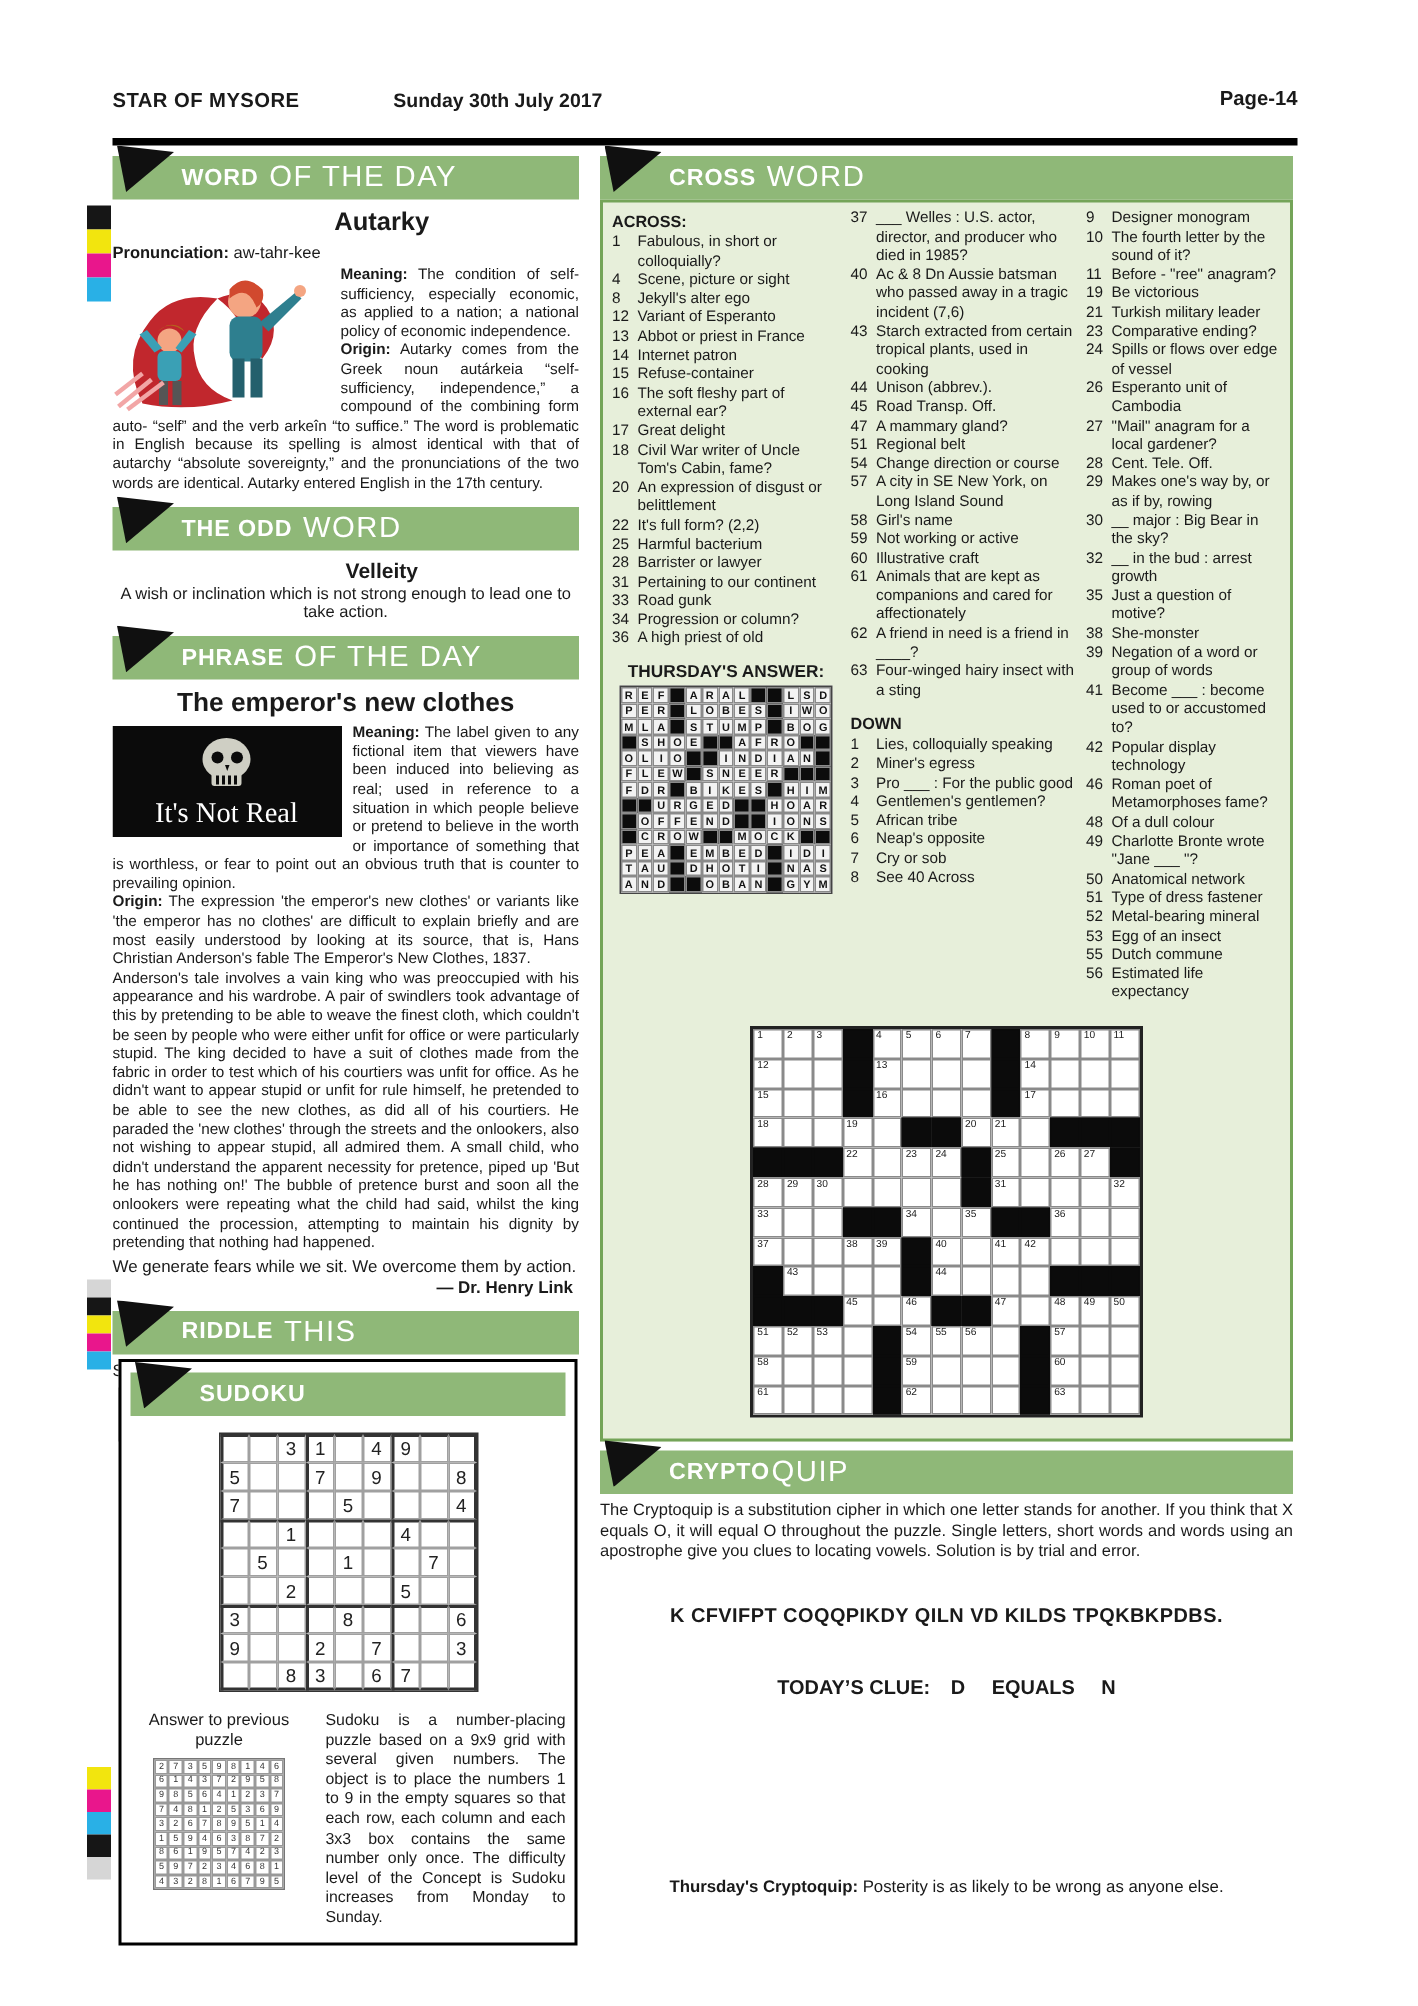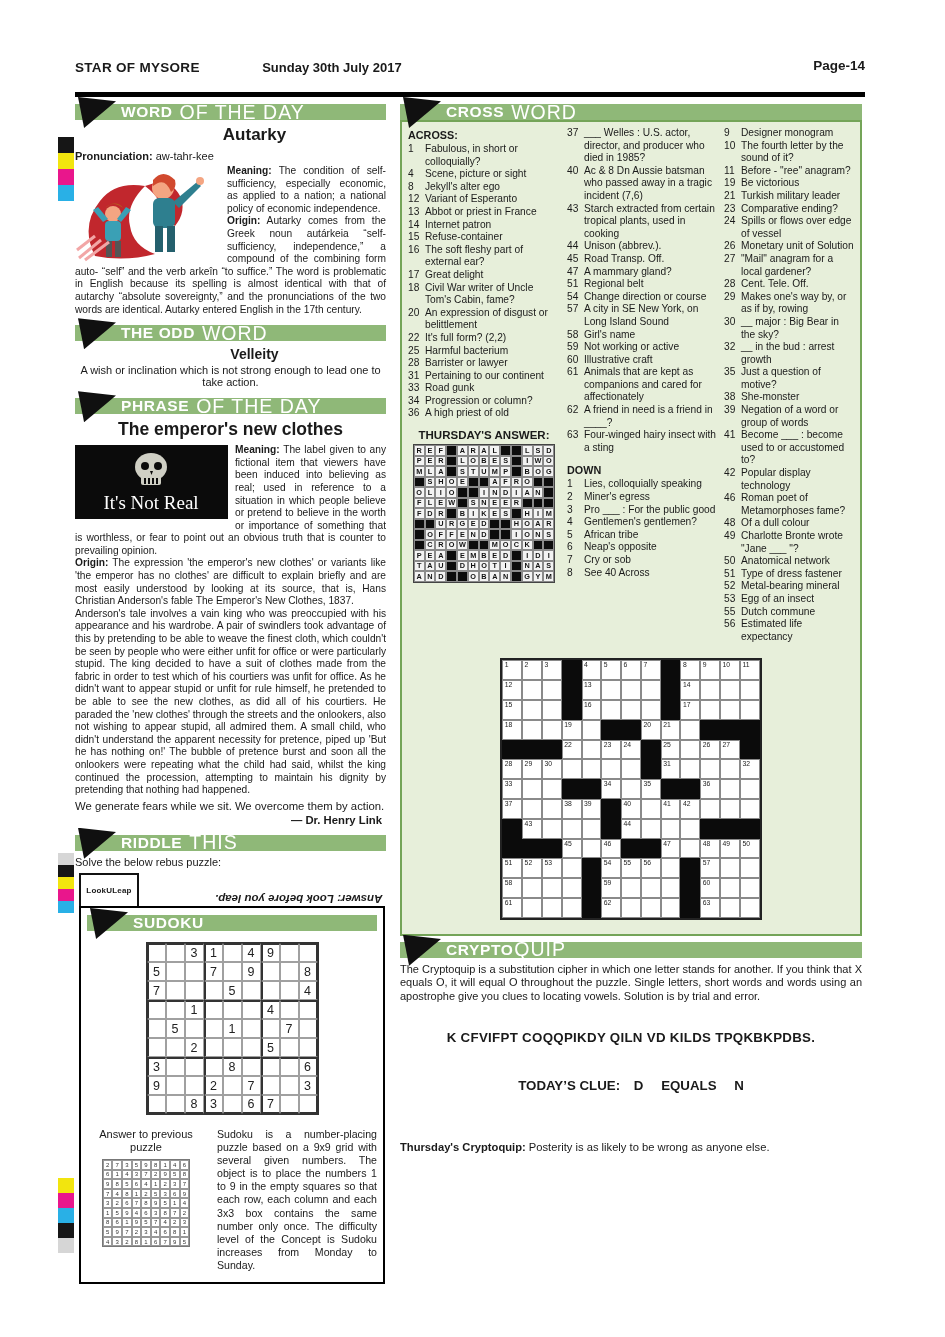--- a/index.html
+++ b/index.html
@@ -14,21 +14,21 @@
   
   .regs{position:absolute;left:58px;width:16px;}
   .regs div{width:16px;}
   #regs-a{top:137px;} #regs-a div{height:16px;}
   #regs-b{top:853px;} #regs-b div{height:12px;}
   #regs-c{top:1178px;} #regs-c div{height:15px;}
   
   .left-col{position:absolute;left:75px;top:104px;width:311px;}
   .right-col{position:absolute;left:400px;top:104px;width:462px;}
   
-  .bar{position:relative;background:#8fb878;height:16px;display:flex;align-items:center;
+  .bar{position:relative;background:#8fb878;height:29px;display:flex;align-items:center;
        padding-left:46px;box-sizing:border-box;margin-bottom:5px;}
   .corner{position:absolute;left:3px;top:-7px;width:38px;height:31px;background:#101010;
           clip-path:polygon(0 0,100% 14%,16% 100%);}
   .bar-b{color:#fff;font-weight:bold;font-size:15.5px;letter-spacing:0.6px;}
   .bar-l{color:#fff;font-size:19.5px;margin-left:7px;letter-spacing:1px;}
   .bar-l.tight{margin-left:1px;}
   
   .word-title{text-align:center;font-size:17px;font-weight:bold;margin:3px 0 5px;padding-left:48px;}
   .pron-line{font-size:11px;margin:0 0 3px;}
   .body-txt{font-size:10.2px;line-height:12.6px;text-align:justify;}
@@ -81,21 +81,21 @@
              width:fit-content;margin:15px auto 4px;border:2px solid #222;background:#fff;}
   .mcell{border:1px solid #8a8a8a;position:relative;background:#fff;box-sizing:border-box;}
   .mcell.black{background:#0b0b0b;border-color:#0b0b0b;}
   .mnum{position:absolute;top:0;left:1.5px;font-size:6.8px;color:#222;}
   
   .crypto-bar{margin-top:6px;}
   .crypto-intro{font-size:11px;line-height:13.6px;text-align:justify;margin:4px 0 0;}
   .crypto-line{text-align:center;font-weight:bold;font-size:13.3px;letter-spacing:0.3px;margin-top:27px;}
   .crypto-clue{text-align:center;font-weight:bold;font-size:13.3px;margin-top:33px;}
   .crypto-clue .sp{word-spacing:14px;}
-  .crypto-prev{font-size:11.2px;margin-top:48px;}
+  .crypto-prev{text-align:center;font-size:11.2px;margin-top:120px;}
   b.lbl{font-weight:bold;}
 </style>
 </head>
 <body>
 
 <div class="regs" id="regs-a">
     <div style="background: rgb(22, 22, 22);"></div>
     <div style="background: rgb(242, 229, 14);"></div>
     <div style="background: rgb(233, 22, 140);"></div>
     <div style="background: rgb(41, 176, 230);"></div>
@@ -783,21 +783,21 @@
             <div class="clue">
               <span class="clue-no">23</span>
               <span class="clue-text">Comparative ending?</span>
             </div>
             <div class="clue">
               <span class="clue-no">24</span>
               <span class="clue-text">Spills or flows over edge of vessel</span>
             </div>
             <div class="clue">
               <span class="clue-no">26</span>
-              <span class="clue-text">Monetary unit of Solution</span>
+              <span class="clue-text">Esperanto unit of Cambodia</span>
             </div>
             <div class="clue">
               <span class="clue-no">27</span>
               <span class="clue-text">"Mail" anagram for a local gardener?</span>
             </div>
             <div class="clue">
               <span class="clue-no">28</span>
               <span class="clue-text">Cent. Tele. Off.</span>
             </div>
             <div class="clue">

